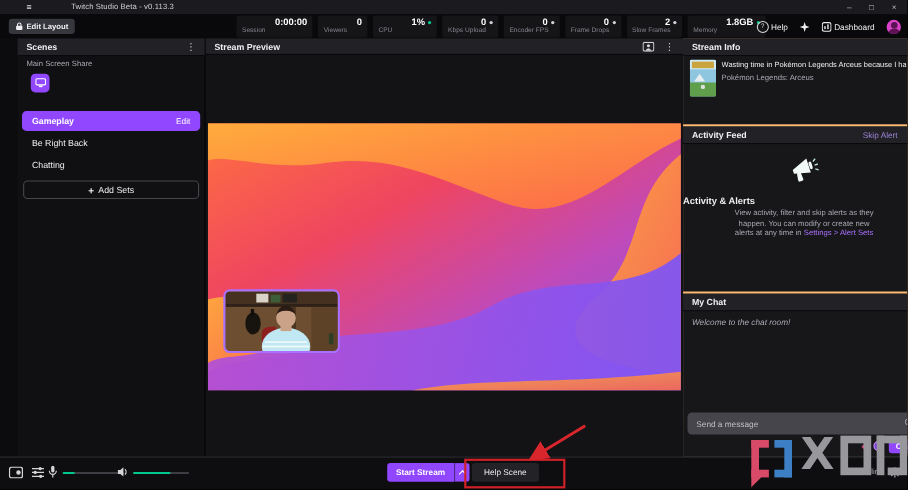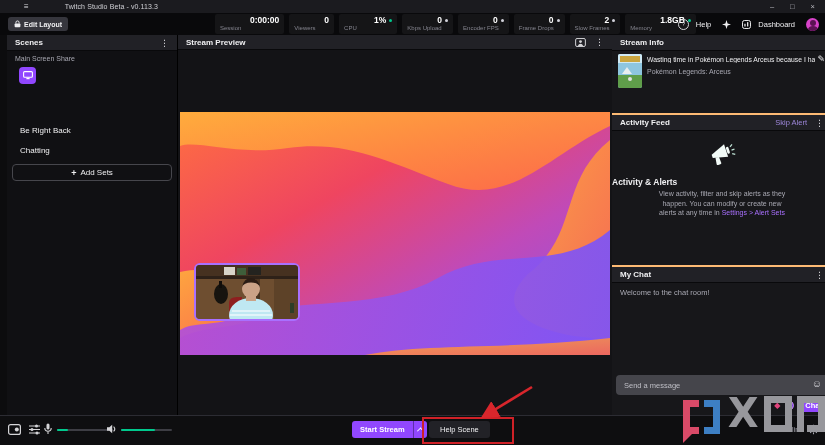--- a/index.html
+++ b/index.html
@@ -22,29 +22,29 @@
                color:#efeff1;font-size:7px;font-weight:bold;font-family:inherit;cursor:pointer;}
   #stats{position:absolute;left:215px;top:1px;display:flex;gap:5px;}
   .stat{background:#151517;border-radius:2px;padding:2px 5px 2px 5px;display:flex;flex-direction:column;min-width:26px;}
   .stat-top{display:flex;align-items:center;gap:3px;}
   .stat-value{font-size:8.5px;font-weight:bold;color:#ffffff;line-height:9px;padding-left:30px;}
   .dot{width:3px;height:3px;border-radius:50%;}
   .dot.green{background:#00c98d;}
   .dot.gray{background:#d2d2da;}
   .stat-label{font-size:6px;color:#84848e;line-height:7px;}
   #toolbar-right{position:absolute;right:6px;top:0;height:22px;display:flex;align-items:center;gap:11px;font-size:7.5px;}
-  .tb-item{display:flex;align-items:center;gap:7px;cursor:pointer;color:#efeff1;}
+  .tb-item{display:flex;align-items:center;gap:2px;cursor:pointer;color:#efeff1;}
   .q-circle{width:9px;height:9px;border:1px solid #d5d5d8;border-radius:50%;display:flex;
             align-items:center;justify-content:center;font-size:6px;color:#d5d5d8;}
   #avatar{width:13px;height:13px;border-radius:50%;background:#d843c9;overflow:hidden;position:relative;cursor:pointer;}
   #avatar::before{content:"";position:absolute;left:3.5px;top:2px;width:6px;height:6px;border-radius:50%;background:#5c1253;}
   #avatar::after{content:"";position:absolute;left:1.5px;top:8.5px;width:10px;height:7px;border-radius:50% 50% 0 0;background:#5c1253;}
 
   
-  #main{position:absolute;left:7px;top:35px;width:680px;height:380px;}
+  #main{position:absolute;left:16px;top:35px;width:680px;height:380px;}
   .panel-header{height:15px;background:#212126;border-bottom:1px solid #09090b;display:flex;
                 align-items:center;padding:0 8px;font-size:8px;font-weight:bold;color:#efeff1;}
   .kebab{margin-left:auto;font-size:9px;color:#d5d5d8;cursor:pointer;font-weight:normal;}
 
   
   #scenes-panel{position:absolute;left:0;top:0;width:170px;height:380px;background:#101013;border-right:1px solid #000;}
   #scene-group-label{position:absolute;left:8px;top:20px;font-size:7px;color:#a8a8b2;}
   #source-row{position:absolute;left:12px;top:32px;width:150px;height:20px;display:flex;gap:7px;cursor:pointer;}
   #source-icon{width:17px;height:17px;border-radius:4px;background:#9147ff;display:flex;align-items:center;justify-content:center;}
   #source-title{font-size:8px;color:#efeff1;line-height:9px;}
@@ -82,21 +82,21 @@
   #activity-feed{top:80px;height:150px;}
   #skip-alert{margin-left:auto;font-size:7.5px;font-weight:normal;color:#9d86d9;cursor:pointer;}
   #activity-feed .kebab{margin-left:8px;}
   #af-icon{position:absolute;left:95px;top:26px;}
   #af-title{position:absolute;left:0;top:62px;width:220px;text-align:left;font-size:8.5px;font-weight:bold;color:#efeff1;}
   #af-text{position:absolute;left:5px;top:74px;width:210px;text-align:center;font-size:7px;
            line-height:9.5px;color:#a8a8b2;}
   #af-text a{color:#a970ff;text-decoration:none;cursor:pointer;}
 
   #my-chat{top:232px;height:148px;}
-  #chat-welcome{position:absolute;left:8px;top:21px;font-size:7.5px;color:#a8a8b2;}
+  #chat-welcome{position:absolute;left:8px;top:21px;font-size:7.5px;color:#a8a8b2;font-style:italic;}
   #chat-input{position:absolute;left:4px;top:108px;width:212px;height:20px;box-sizing:border-box;
               background:#45454b;border:none;border-radius:4px;color:#efeff1;font-size:7.5px;
               font-family:inherit;padding:0 18px 0 8px;}
   #chat-input::placeholder{color:#bfbfc6;}
   #chat-smiley{position:absolute;right:10px;top:112px;font-size:10px;color:#cfcfd4;line-height:10px;cursor:pointer;}
   #chat-actions{position:absolute;right:4px;top:132px;display:flex;align-items:center;gap:5px;}
   #bits-icon{font-size:8px;color:#e0447c;cursor:pointer;line-height:8px;}
   #badge-icon{width:9px;height:9px;border-radius:50%;background:#7b3fe0;border:1px solid #c98ff0;
               box-sizing:border-box;cursor:pointer;}
   #chat-send{height:13px;padding:0 6px;background:#9147ff;border:none;border-radius:3px;color:#fff;
@@ -252,20 +252,24 @@
         <span class="kebab">⋮</span>
       </div>
       <div id="scene-group-label">Main Screen Share</div>
       <div id="source-row">
         <div id="source-icon">
           <svg width="10" height="9" viewBox="0 0 10 9">
               <rect x="0.6" y="0.6" width="8.8" height="5.6" rx="1" fill="none" stroke="#fff" stroke-width="1.1"></rect>
               <rect x="3.4" y="6.8" width="3.2" height="1.4" fill="#fff"></rect>
             </svg>
         </div>
+      </div>
+      <div id="scene-selected">
+        <span class="scene-label">Gameplay</span>
+        <span id="scene-edit">Edit</span>
       </div>
       <div class="scene-row" style="top:106px;">Chatting</div>
       <div class="scene-row" style="top:86px;">Be Right Back</div>
       <button id="add-scene">
         <span class="plus">+</span>
         <span>Add Sets</span>
       </button>
     </div>
 
     <div id="preview-panel">

